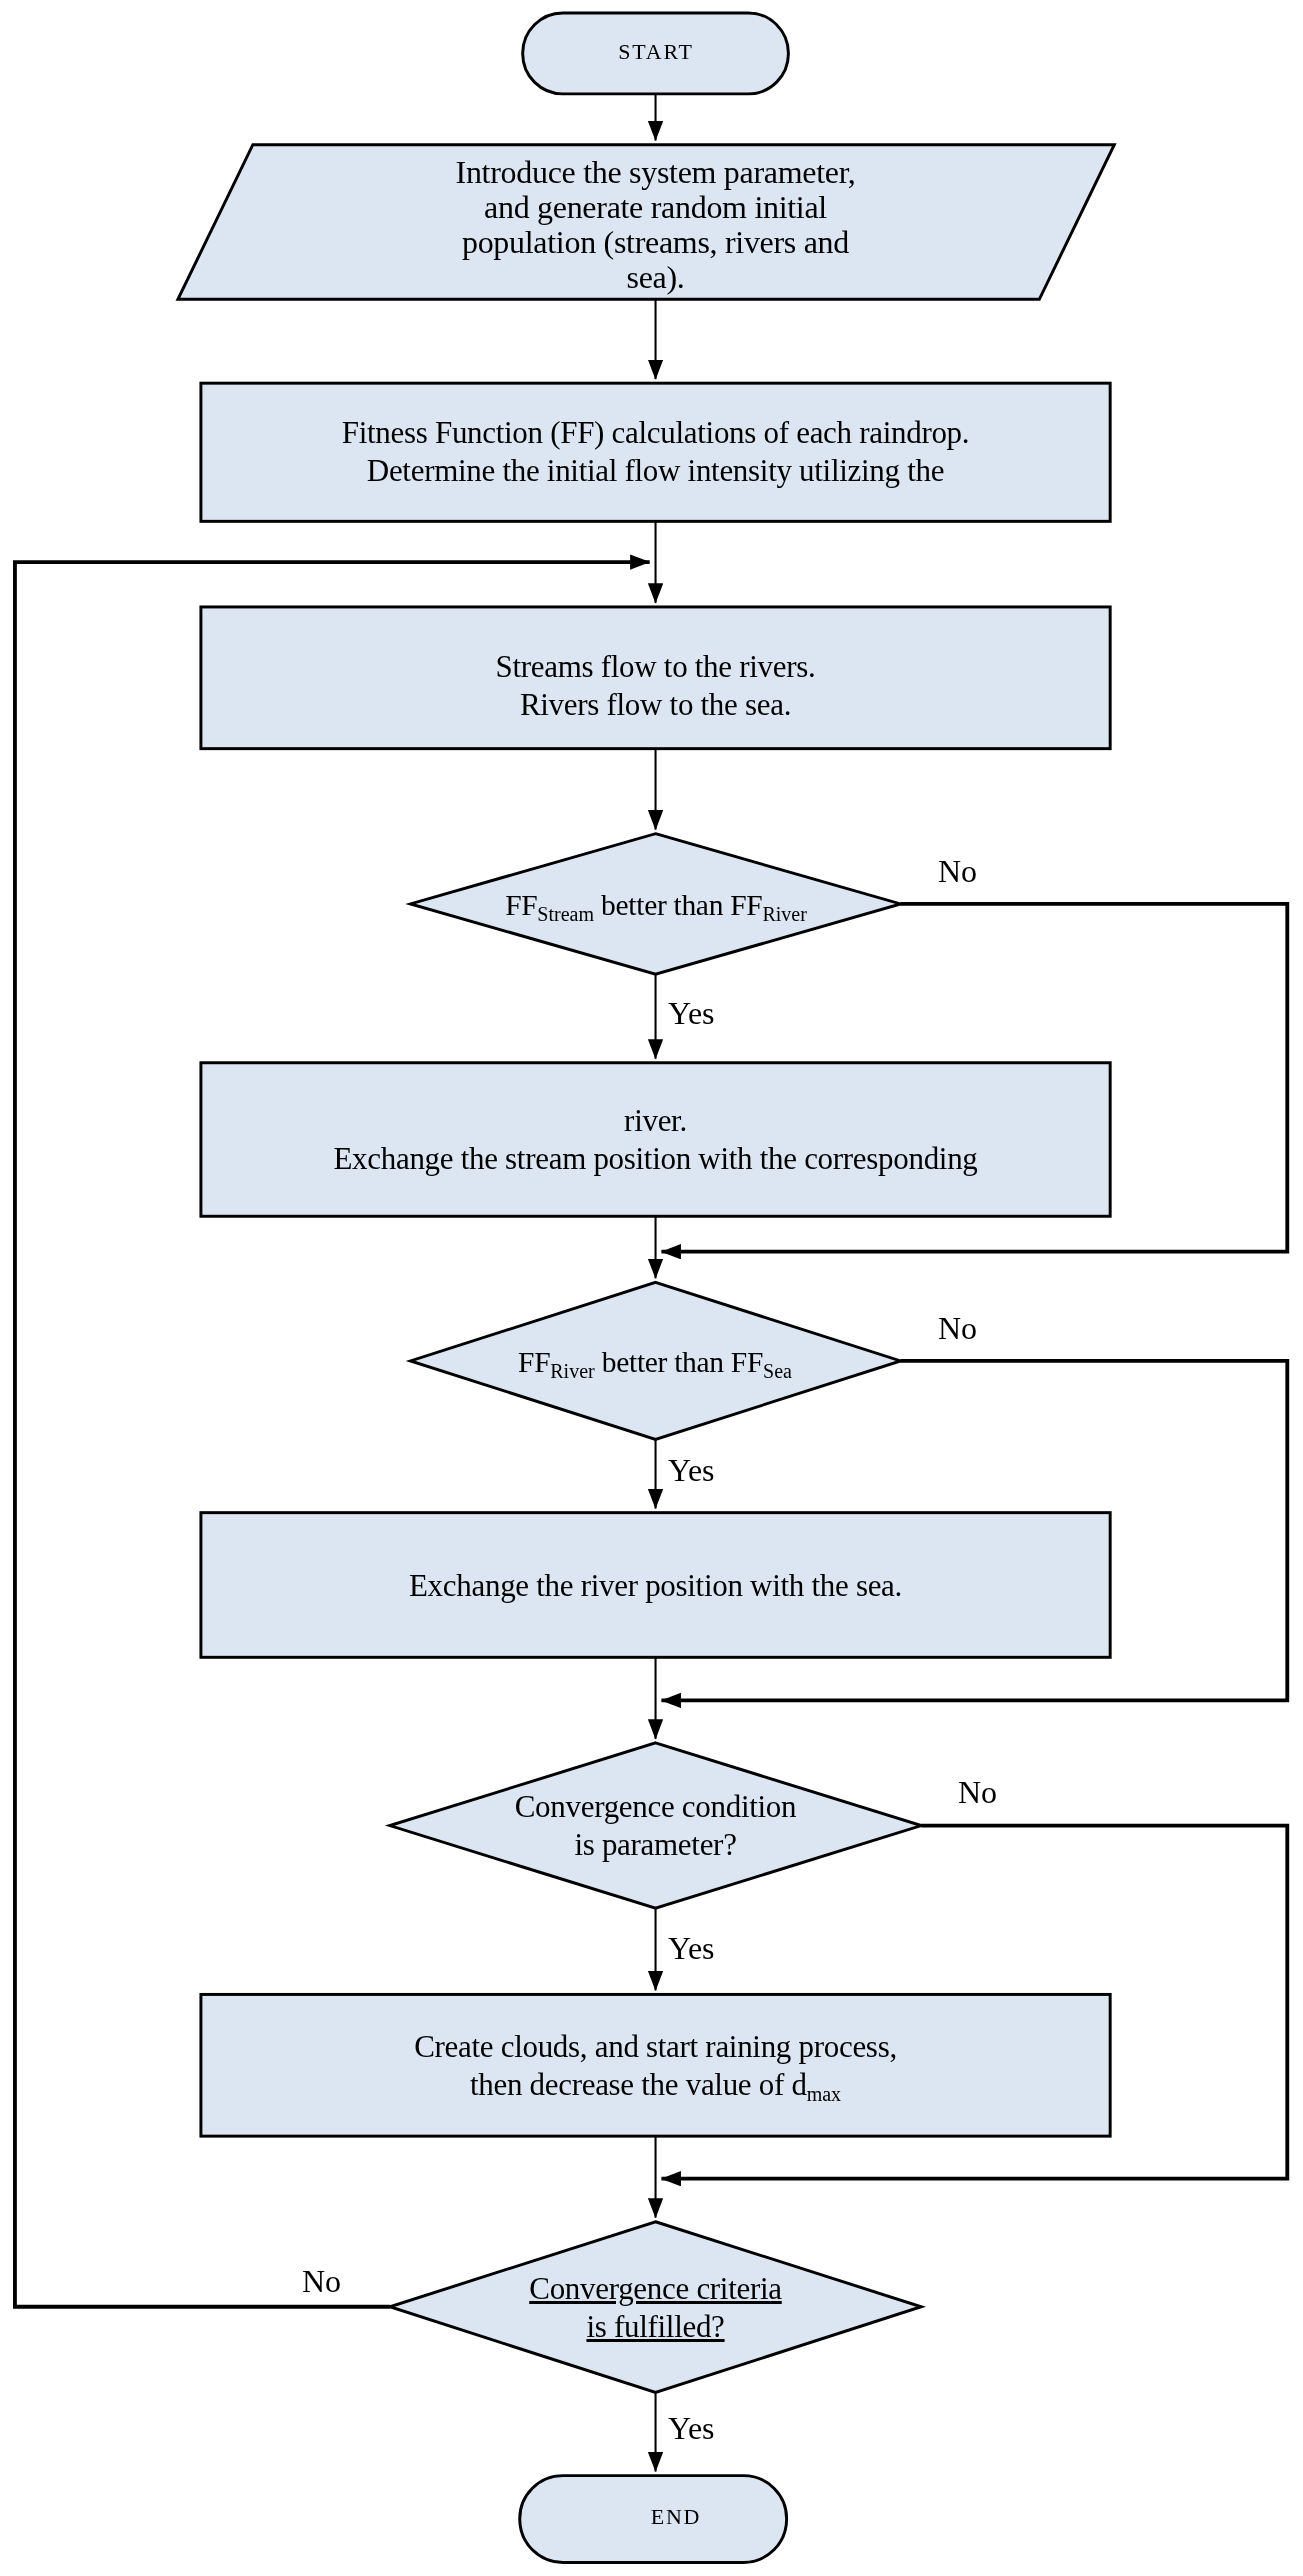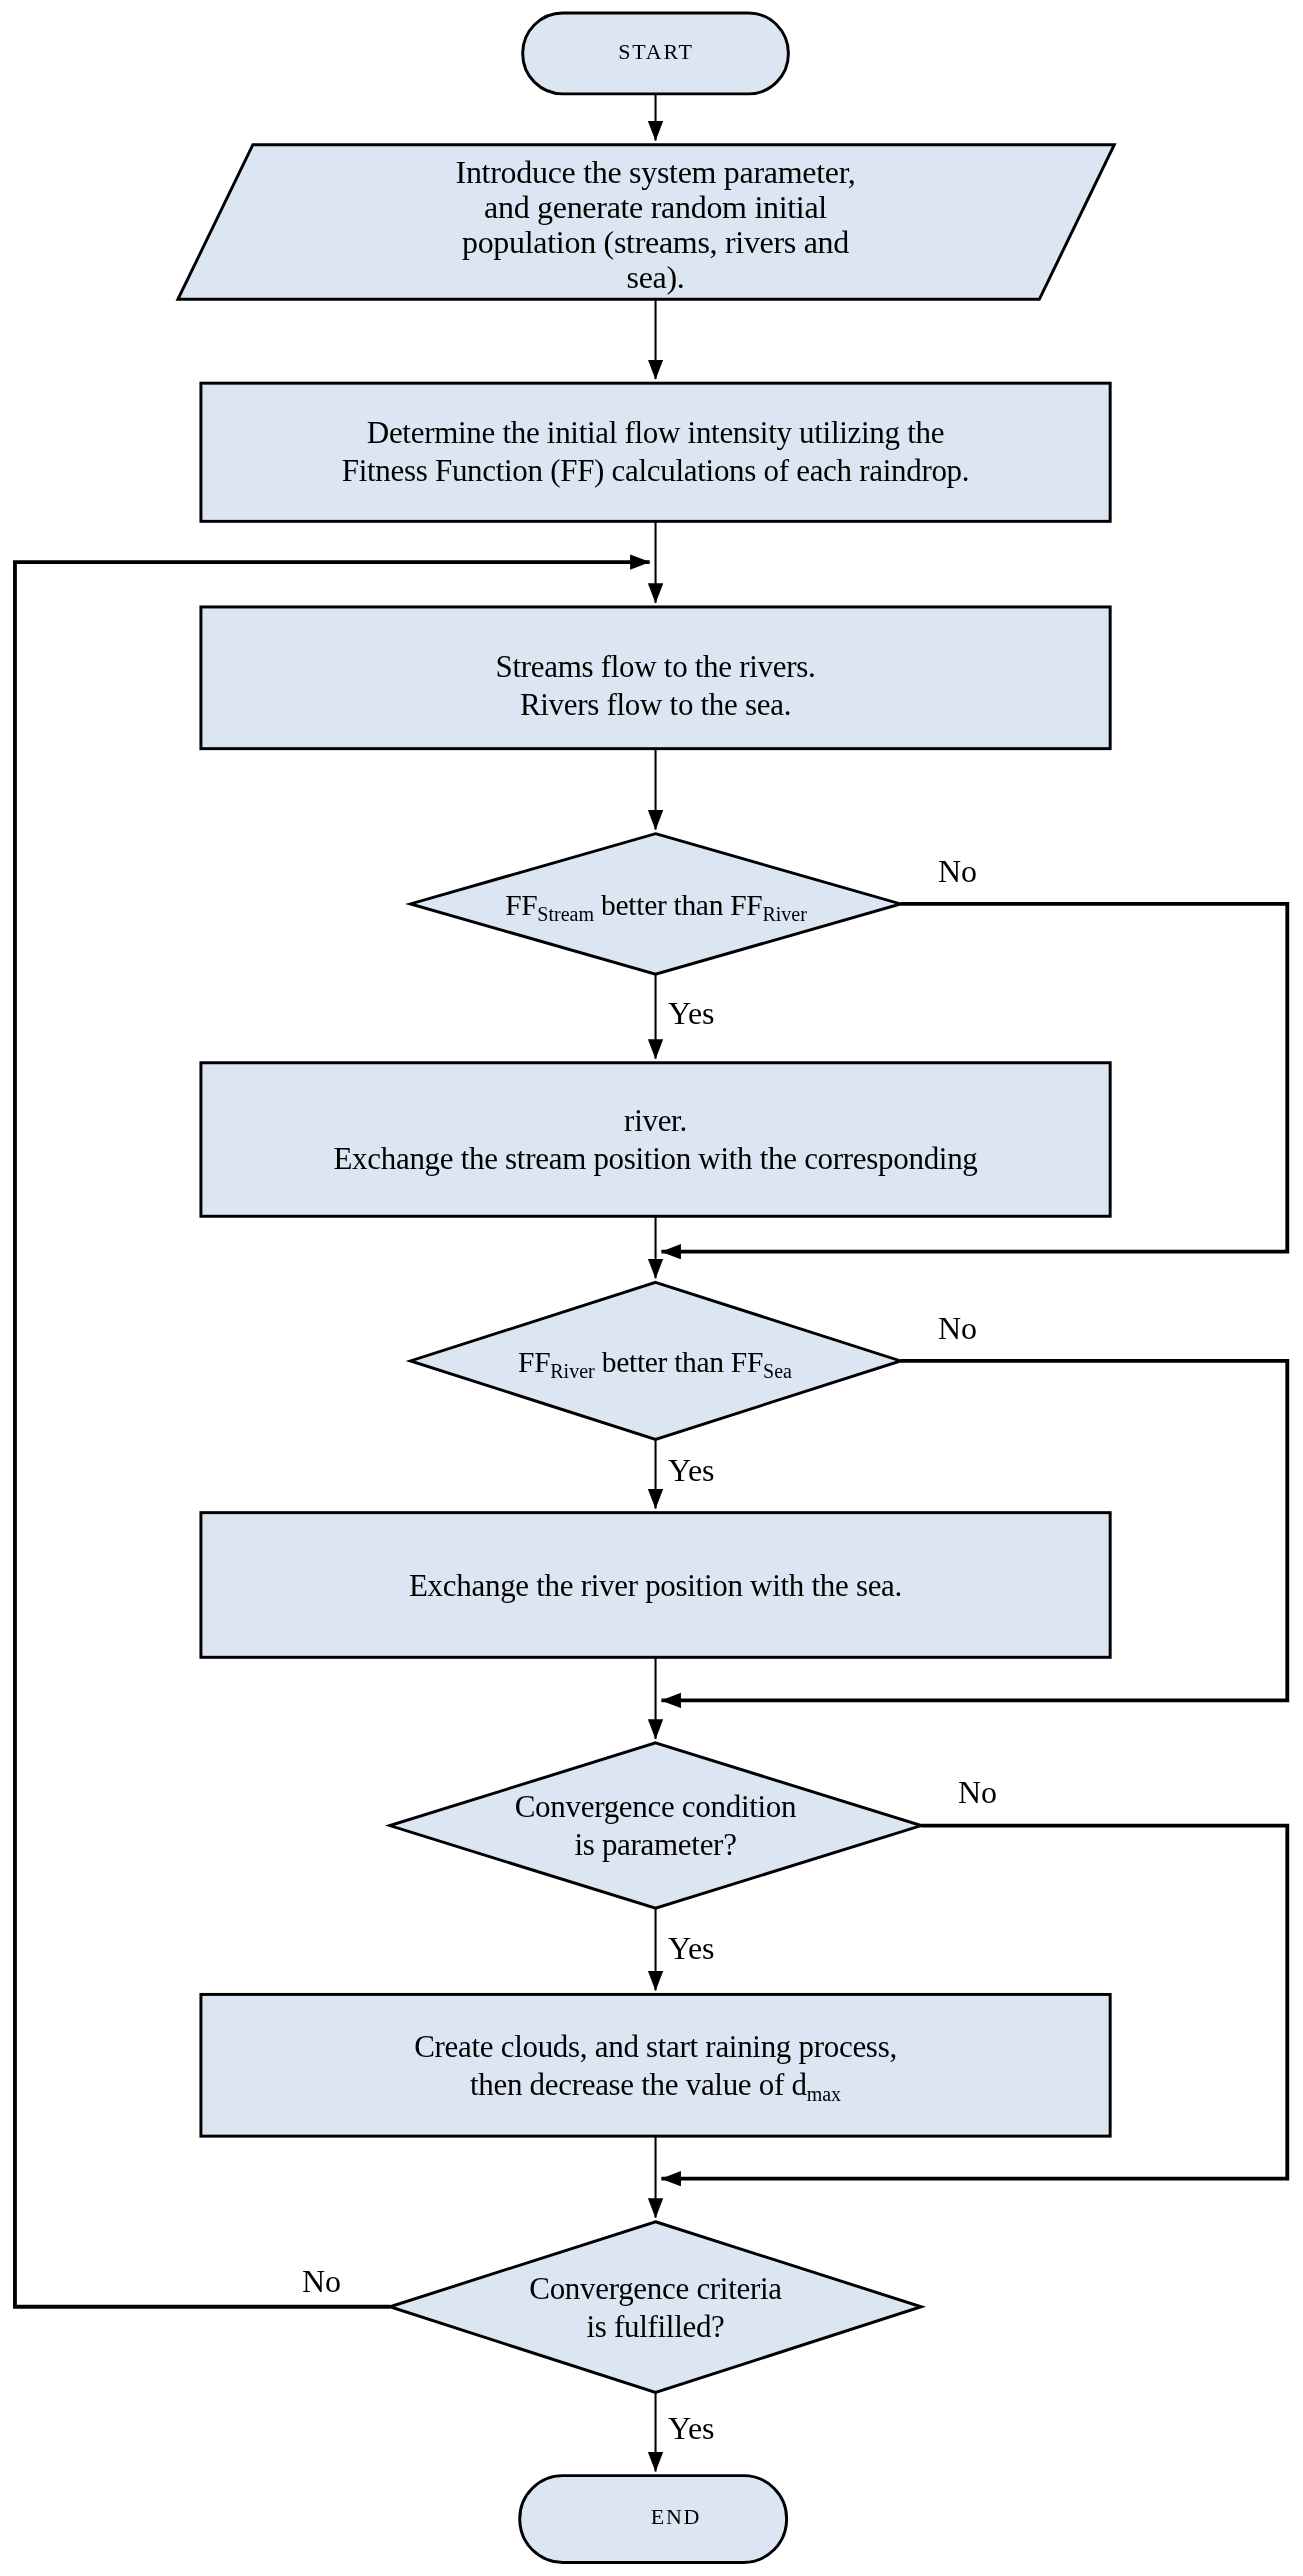--- a/index.html
+++ b/index.html
@@ -73,22 +73,22 @@
   <div class="label terminal" style="left:523px;top:34px;width:266px;">START</div>
 
   <div class="label" style="left:248px;top:155px;width:815px;line-height:35px;font-size:32px;">
     <span class="ln">Introduce the system parameter,</span>
     <span class="ln">and generate random initial</span>
     <span class="ln">population (streams, rivers and</span>
     <span class="ln">sea).</span>
   </div>
 
   <div class="label" style="left:207px;top:414px;width:897px;">
+    <span class="ln">Fitness Function (FF) calculations of each raindrop.</span>
     <span class="ln">Determine the initial flow intensity utilizing the</span>
-    <span class="ln">Fitness Function (FF) calculations of each raindrop.</span>
   </div>
 
   <div class="label" style="left:207px;top:639px;width:897px;margin-top:9px;">
     <span class="ln">Streams flow to the rivers.</span>
     <span class="ln">Rivers flow to the sea.</span>
   </div>
 
   <div class="label" style="left:414px;top:886px;width:484px;font-size:29.5px;">
     <span>FF</span><sub class="subscript">Stream</sub><span> better than FF</span><sub class="subscript">River</sub>
   </div>
@@ -109,21 +109,21 @@
   <div class="label" style="left:449px;top:1788px;width:413px;">
     <span class="ln">Convergence condition</span>
     <span class="ln">is parameter?</span>
   </div>
 
   <div class="label" style="left:207px;top:2028px;width:897px;">
     <span class="ln">Create clouds, and start raining process,</span>
     <span class="ln"><span>then decrease the value of d</span><sub class="subscript">max</sub></span>
   </div>
 
-  <div class="label" style="left:449px;top:2270px;width:413px;">
+  <div class="label" style="left:449px;top:2270px;width:413px;text-decoration:underline;">
     <span class="ln">Convergence criteria</span>
     <span class="ln">is fulfilled?</span>
   </div>
 
   <div class="label terminal" style="left:520px;top:2499px;width:312px;">END</div>
 
   <div class="edge-label" style="left:938px;top:855px;">No</div>
   <div class="edge-label" style="left:668px;top:997px;">Yes</div>
   <div class="edge-label" style="left:938px;top:1312px;">No</div>
   <div class="edge-label" style="left:668px;top:1454px;">Yes</div>

